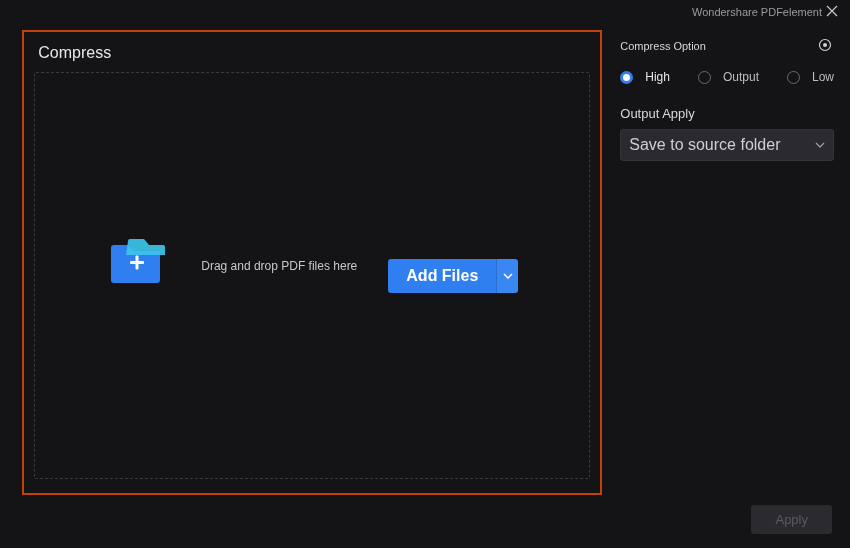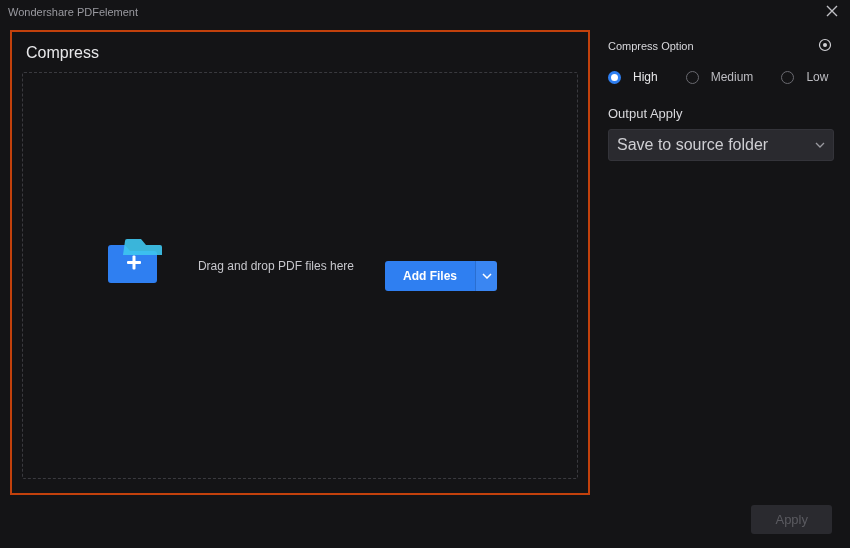--- a/index.html
+++ b/index.html
@@ -1,28 +1,28 @@
 <!DOCTYPE html>
 <html><head>
 <meta charset="utf-8">
 <style>
   * { box-sizing: border-box; margin: 0; padding: 0; font-family: -apple-system, BlinkMacSystemFont, "Segoe UI", Arial, sans-serif; }
   html, body { width: 850px; height: 548px; background: #0e0e10; overflow: hidden; }
-  .window { width: 850px; height: 548px; background: #141416; display: flex; flex-direction: column; }
+  .window { width: 850px; height: 548px; background: #141416; display: flex; flex-direction: column; align-items: flex-end; }
   .titlebar { height: 24px; display: flex; align-items: center; padding: 0 8px; color: #9a9aa0; font-size: 11px; background: #141416; }
   .titlebar .title { flex: 1; }
   .titlebar .close { width: 20px; text-align: center; cursor: pointer; color: #c0c0c4; font-size: 14px; }
   .body { flex: 1; display: flex; padding: 6px 10px 10px 10px; gap: 18px; }
   .left { width: 580px; border: 2px solid #c2410c; padding: 10px 10px 14px 10px; display: flex; flex-direction: column; }
   .left h2 { color: #e8e8ea; font-size: 16px; font-weight: 500; margin: 2px 0 10px 4px; }
   .dropzone { flex: 1; border: 1px dashed #3a3a3f; border-radius: 2px; display: flex; flex-direction: row; align-items: center; justify-content: center; gap: 31px; }
   .folder-icon { margin-bottom: 24px; }
   .drop-text { color: #c7c7cc; font-size: 12px; margin-bottom: 20px; }
   .add-row { display: flex; }
-  .btn-add { background: #2f7ff1; color: #fff; border: none; font-size: 12px; font-weight: 600; padding: 8px 18px; border-radius: 3px 0 0 3px; cursor: pointer; }
+  .btn-add { background: #2f7ff1; color: #fff; border: none; font-size: 16px; font-weight: 600; padding: 8px 18px; border-radius: 3px 0 0 3px; cursor: pointer; }
   .btn-add-drop { background: #3a86f2; border: none; border-left: 1px solid #2a6ed0; width: 22px; border-radius: 0 3px 3px 0; cursor: pointer; display:flex; align-items:center; justify-content:center; }
   .right { flex: 1; padding: 8px 6px 0 0; color: #d8d8dc; font-size: 12px; }
   .opt-header { display: flex; align-items: center; margin-bottom: 16px; }
   .opt-header .label { flex: 1; font-weight: 500; font-size: 11px; }
   .gear { width: 16px; height: 16px; color: #cfcfd3; }
   .radios { display: flex; gap: 28px; margin-bottom: 22px; align-items: center; }
   .radio { display: flex; align-items: center; gap: 12px; cursor: pointer; color: #bdbdc2; }
   .radio .dot { width: 13px; height: 13px; border-radius: 50%; border: 1px solid #6a6a70; display: inline-flex; align-items: center; justify-content: center; }
   .radio.sel .dot { border: 3px solid #2f7ff1; background: #fff; }
   .radio.sel { color: #e8e8ea; }
@@ -79,21 +79,21 @@
             </svg>
         </span>
       </div>
       <div class="radios">
         <label class="radio sel">
           <span class="dot"></span>
           <span>High</span>
         </label>
         <label class="radio">
           <span class="dot"></span>
-          <span>Medium</span>
+          <span>Output</span>
         </label>
         <label class="radio">
           <span class="dot"></span>
           <span>Low</span>
         </label>
       </div>
       <span class="out-label">Output Apply</span>
       <div class="select">
         <span class="val">Save to source folder</span>
         <svg width="10" height="6" viewBox="0 0 10 6">

